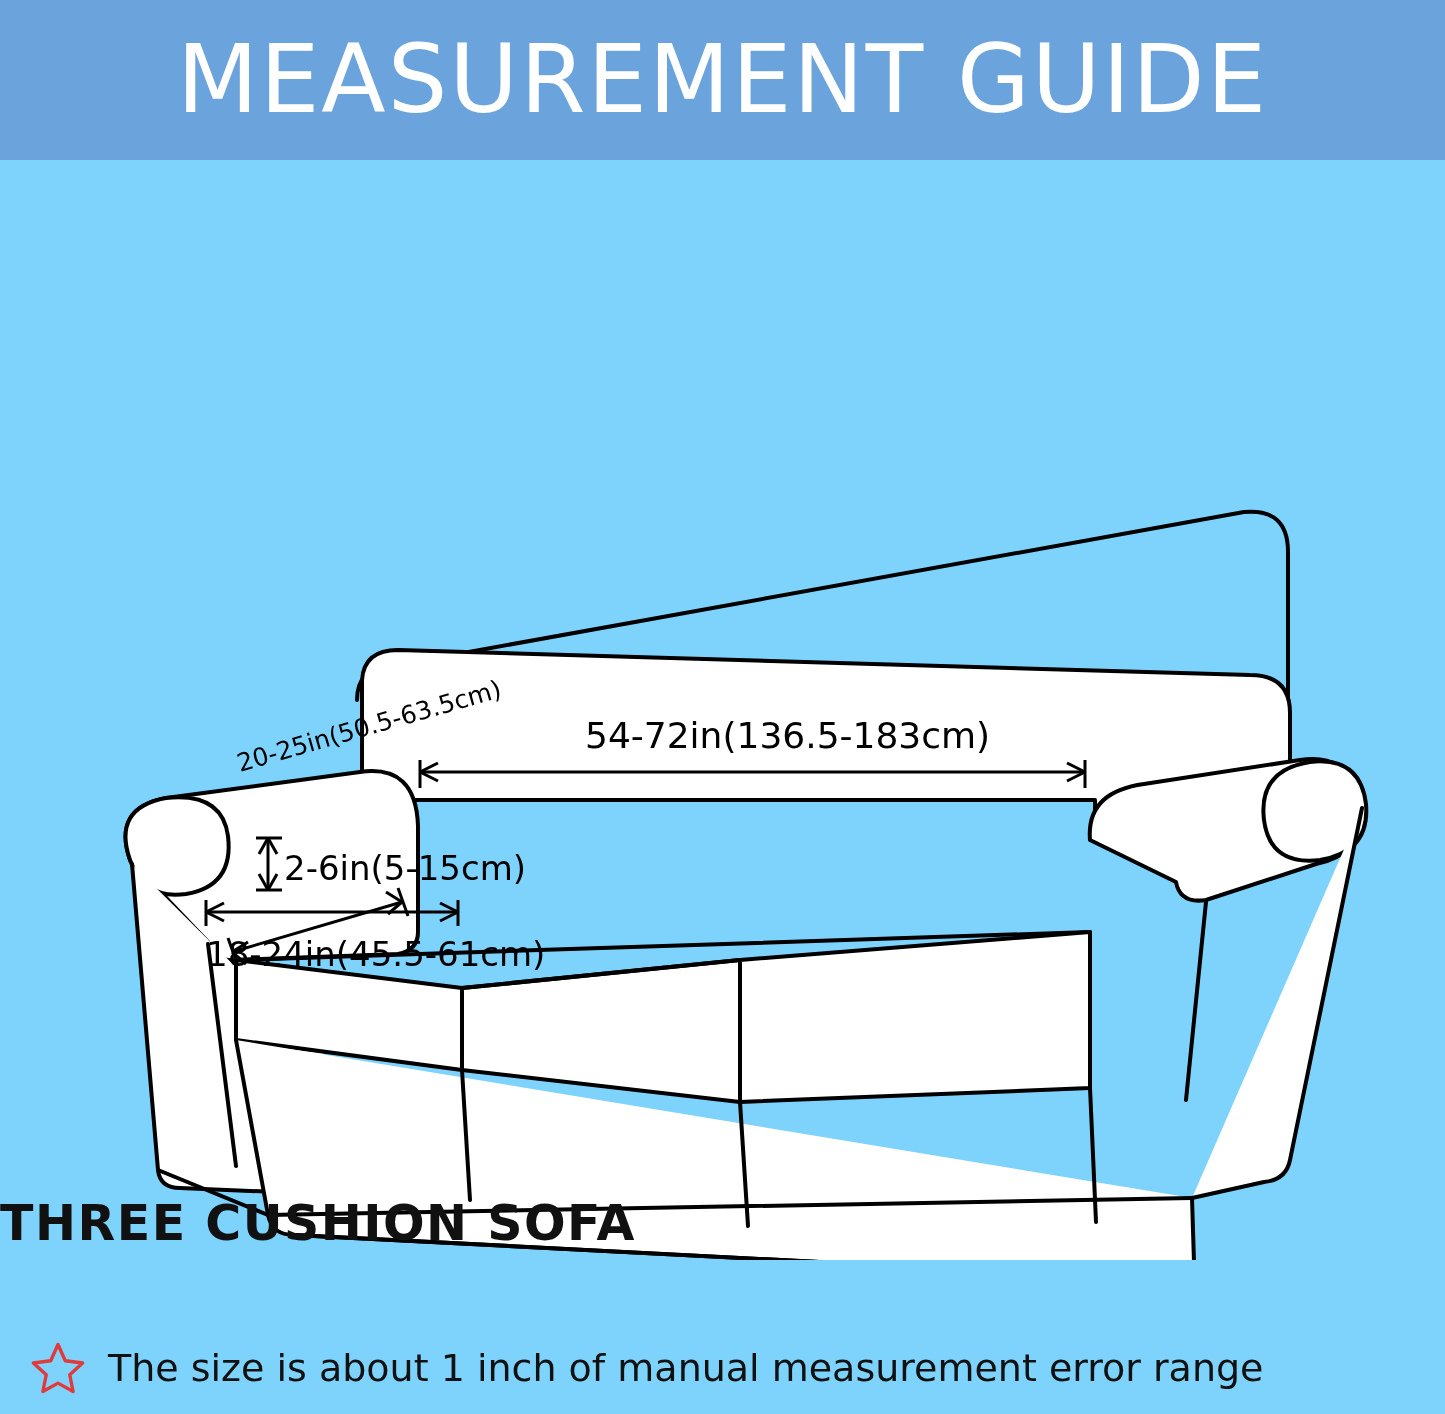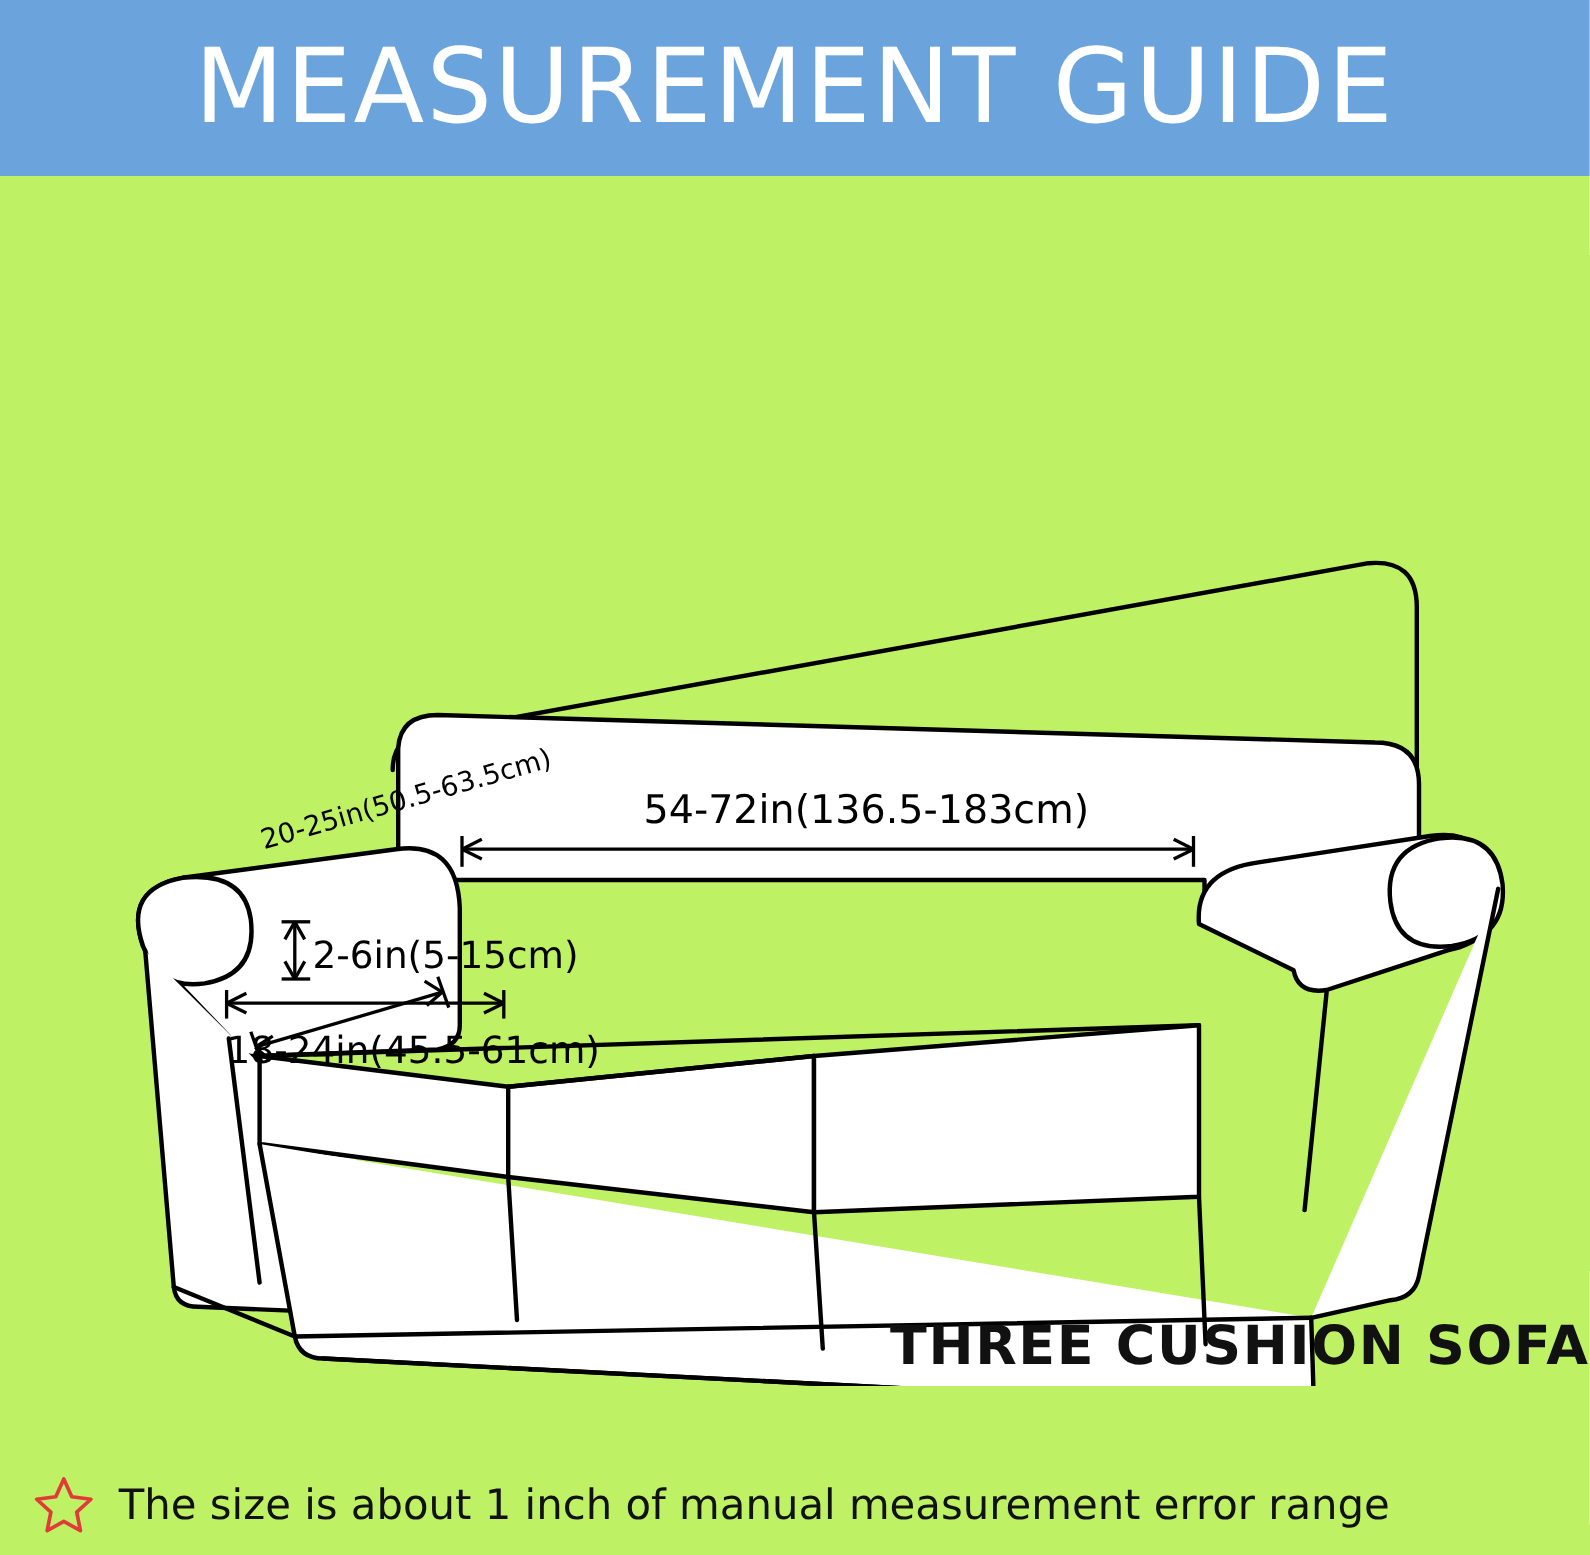--- a/index.html
+++ b/index.html
@@ -11,21 +11,21 @@
     width: 1445px;
     height: 1414px;
     font-family: "Liberation Sans", sans-serif;
     position: relative;
     overflow: hidden;
   }
   #page {
     position: relative;
     width: 1445px;
     height: 1414px;
-    background: #bef264;
+    background: #7dd3fc;
     box-sizing: border-box;
   }
   
   .banner {
     position: absolute;
     left: 0;
     top: 0;
     width: 1445px;
     height: 160px;
     background: #6ba4dd;
@@ -52,21 +52,21 @@
   }
   .diagram svg {
     display: block;
   }
   
   .caption {
     position: absolute;
     left: 0;
     top: 1195px;
     width: 1445px;
-    text-align: right;
+    text-align: left;
     font-size: 49px;
     font-weight: bold;
     letter-spacing: 1.5px;
     color: #111111;
     font-family: "DejaVu Sans", sans-serif;
   }
   
   .footer {
     position: absolute;
     left: 0;

